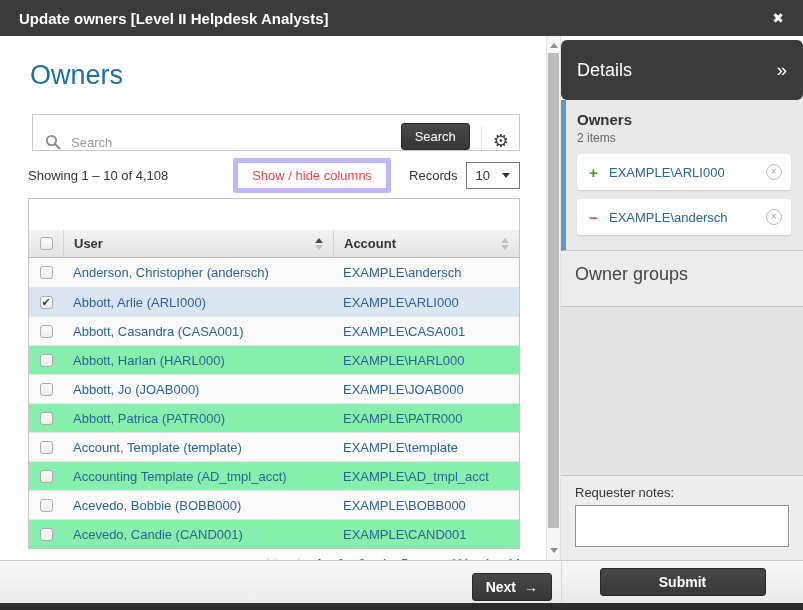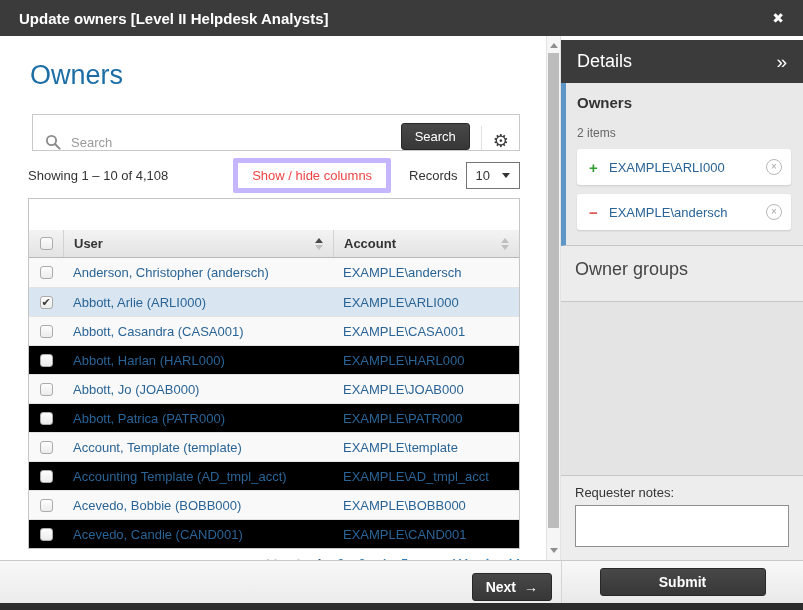--- a/index.html
+++ b/index.html
@@ -58,21 +58,21 @@
            border-bottom:1px solid #b7b7b7; font-weight:700; font-size:13px; align-items:center;margin-top:31px; }
   .col-cb { flex:0 0 34px; display:flex; justify-content:center; align-items:center; }
   .col-user { flex:1 1 auto; display:flex; align-items:center; padding:0 10px; height:100%; }
   .col-account { flex:0 0 186px; display:flex; align-items:center; padding:0 10px; height:100%; }
   .thead .col-user, .thead .col-account { border-left:1px solid #d2d2d2; }
   .sorts { margin-left:auto; display:flex; flex-direction:column; gap:2px; }
   .tri { width:0; height:0; border-left:4px solid transparent; border-right:4px solid transparent; }
   .tri.up   { border-bottom:5px solid #bfbfbf; }
   .tri.down { border-top:5px solid #bfbfbf; }
   .tri.up.active { border-bottom-color:#4a4a4a; }
-  .trow { display:flex; height:29px; align-items:center; border-top:1px solid #e3e3e3; background:#000000; font-size:13px; }
+  .trow { display:flex; height:29px; align-items:center; border-top:1px solid #e3e3e3; background:#86efac; font-size:13px; }
   .trow:first-child { border-top:0; }
   .trow.odd { background:#f9f9f9; }
   .trow.selected { background:#d9e5f0; }
   .link { color:#2a6496; text-decoration:none; cursor:pointer; }
   .cb { width:13px; height:13px; border:1px solid #ababab; border-radius:3px;
         background:linear-gradient(#fdfdfd,#ececec); display:flex; align-items:center; justify-content:center;
         font-size:11px; line-height:11px; color:#3a3a3a; cursor:pointer; }
 
   
   .pagination { margin:7px 27px 0 0; display:flex; justify-content:flex-end; align-items:center; gap:14px;
@@ -90,28 +90,28 @@
   .pg-ellipsis { color:#9a9a9a; }
 
   
   .sb-arrow { position:absolute; left:3px; width:0; height:0;
               border-left:4px solid transparent; border-right:4px solid transparent; }
   .sb-arrow.up { top:7px; border-bottom:5px solid #8f8f8f; }
   .sb-arrow.down { bottom:7px; border-top:5px solid #8f8f8f; }
   .sb-thumb { position:absolute; left:1px; right:1px; top:17px; bottom:32px; background:#bcbcbc; }
 
   
-  .details-header { margin-top:4px; height:43px; background:#3b3b3b; color:#fff;
-                    display:flex; align-items:center; padding:0 16px; flex:0 0 auto; }
+  .details-header { margin-top:4px; height:60px; background:#3b3b3b; color:#fff;
+                    display:flex; align-items:center; padding:0 16px; flex:0 0 auto;border-radius:6px; }
   .details-header .dh-title { font-size:18px; }
   .details-header .collapse { margin-left:auto; font-size:19px; cursor:pointer; }
   .owners-section { background:#e9e9e9; border-left:5px solid #5e96c8; border-bottom:1px solid #c6c6c6;
                     padding:11px 12px 15px 11px; flex:0 0 auto; }
   .os-title { font-size:15px; font-weight:700; color:#333; }
-  .os-count { font-size:12px; color:#666; margin-top:15px; }
+  .os-count { font-size:12px; color:#666; margin-top:3px; }
   .owner-card { margin-top:9px; height:36px; background:#fff; border-radius:3px;
                 box-shadow:0 1px 2px rgba(0,0,0,0.12); display:flex; align-items:center; padding:0 9px; }
   .op { width:15px; font-weight:700; font-size:15px; text-align:center; }
   .op.add { color:#2f9e2f; }
   .op.remove { color:#d9534f; }
   .owner-label { margin-left:8px; font-size:13px; }
   .dismiss { margin-left:auto; width:16px; height:16px; border:1px solid #b8b8b8; border-radius:50%;
              color:#a5a5a5; font-size:10px; line-height:14px; text-align:center; cursor:pointer; }
   .owner-groups { background:#ececec; border-bottom:1px solid #c6c6c6; padding:13px 14px; height:56px;
                   font-size:18px; color:#444; flex:0 0 auto; }

